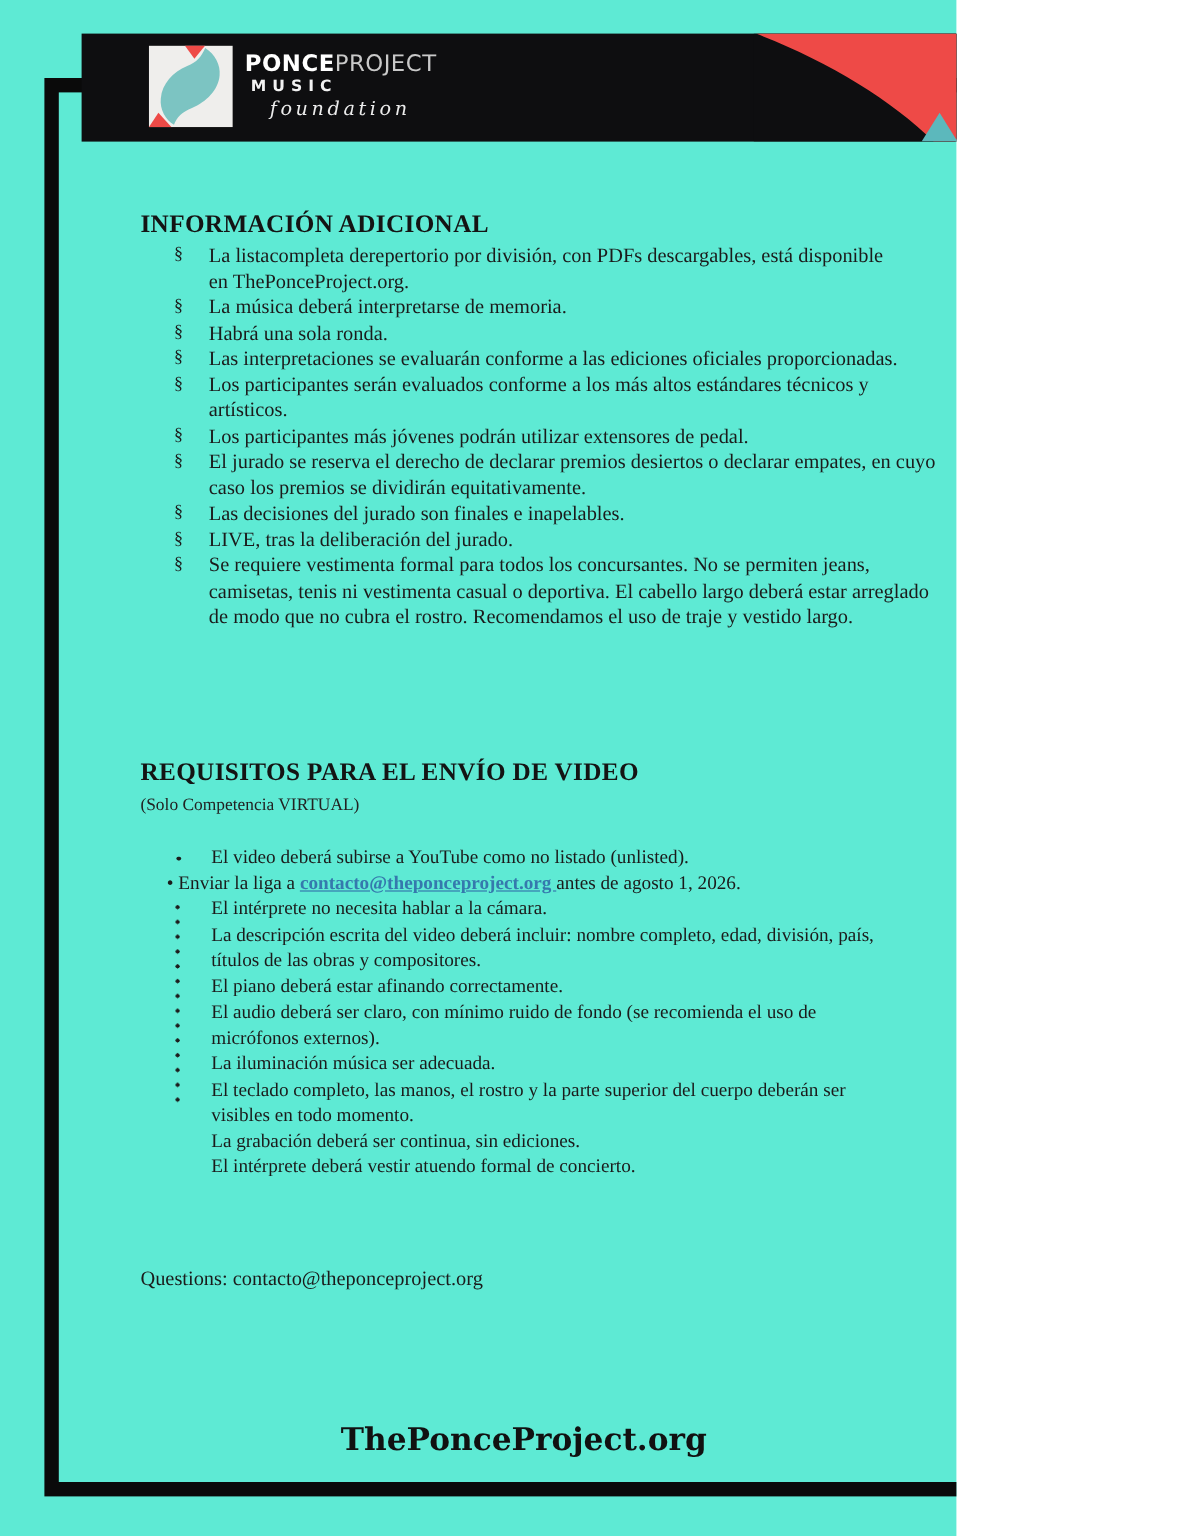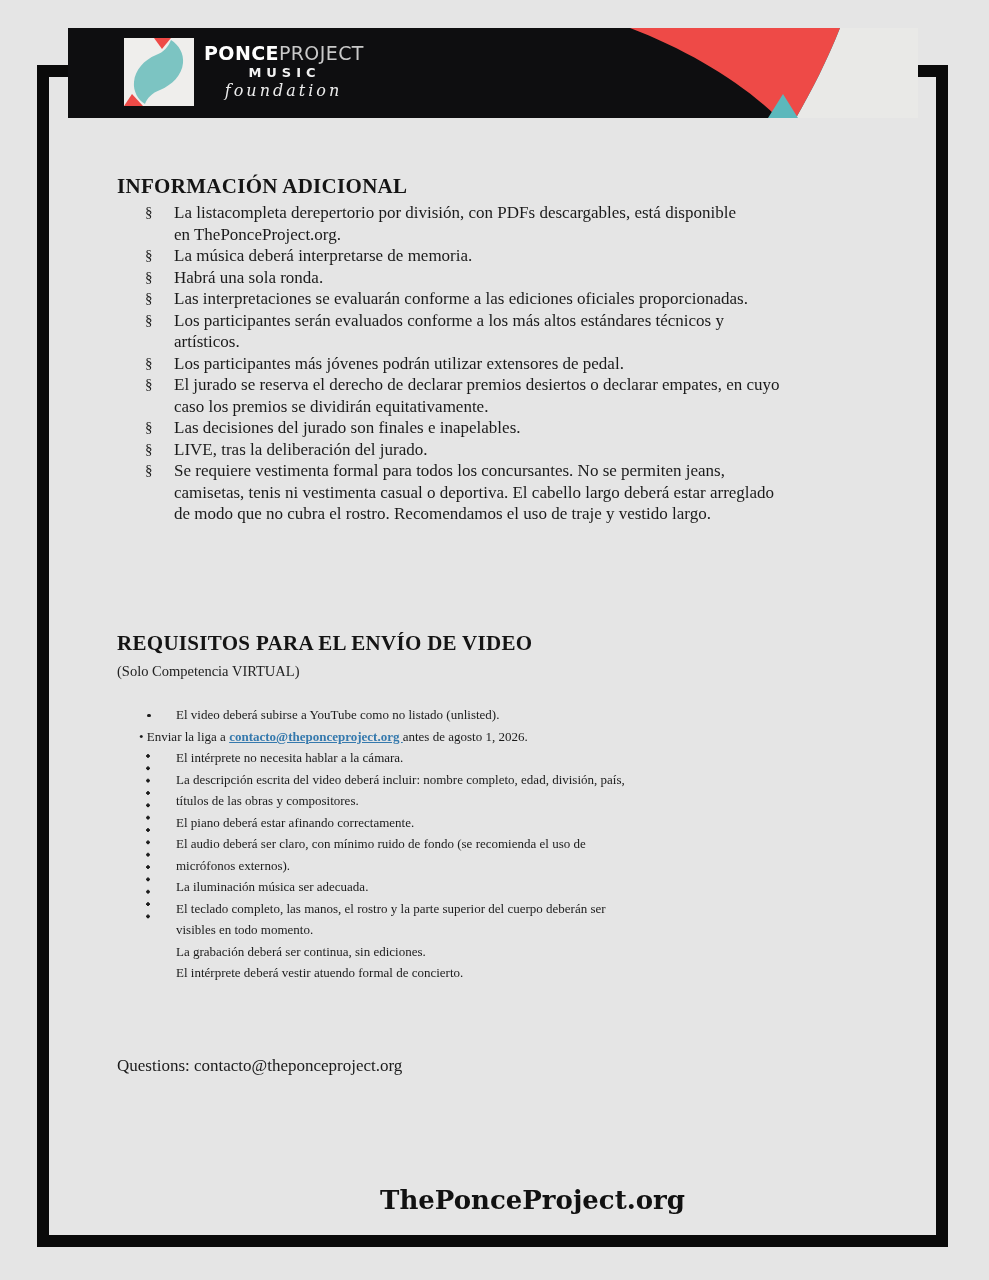--- a/index.html
+++ b/index.html
@@ -1,52 +1,52 @@
 <!DOCTYPE html>
 <html><head>
 <meta charset="utf-8">
 <style>
   * { margin:0; padding:0; box-sizing:border-box; }
   html,body { background:#ffffff; }
   body { width:989px; height:1280px; font-family:"Liberation Serif", serif; color:#1b1b1b; }
-  #page { position:relative; width:989px; height:1280px; overflow:hidden; background:#e5e5e5; }
+  #page { position:relative; width:797px; height:1280px; overflow:hidden; background:#5eead4; }
 
   
   .frame { position:absolute; left:37px; top:65px; width:911px; height:1182px;
            border:12px solid #0a0a0a; }
 
   
   .banner { position:absolute; left:68px; top:28px; width:850px; height:90px;
             background:#0e0e10; }
   .banner-deco { position:absolute; right:0; top:0; width:290px; height:90px; display:block; }
   .logo-box { position:absolute; left:56px; top:10px; width:70px; height:68px; display:block; }
   .logo-text { position:absolute; left:136px; top:14px; width:156px;
                font-family:"DejaVu Sans", sans-serif; color:#ffffff; }
   .brand-line1 { font-size:19px; font-weight:bold; letter-spacing:0.4px; white-space:nowrap; }
   .brand-project { color:#c9c9c9; font-weight:normal; }
   .brand-music { font-size:13px; font-weight:bold; letter-spacing:5px; text-indent:5px;
-                 text-align:center; margin-top:1px; color:#f2f2f2; }
+                 text-align:left; margin-top:1px; color:#f2f2f2; }
   .brand-foundation { font-family:"DejaVu Serif", serif; font-style:italic; font-size:16px;
                       letter-spacing:3px; text-indent:3px; text-align:center; color:#ececec; margin-top:1px; }
 
   
   .sec-title { position:absolute; left:117px; font-weight:bold; font-size:21px;
                letter-spacing:0.3px; white-space:nowrap; color:#141414; }
   #info-title { top:174px; }
   #req-title  { top:631px; }
   #req-sub    { position:absolute; left:117px; top:663px; font-size:14.5px; color:#222; }
 
   .info-list { position:absolute; left:117px; top:202px; }
   .info-item { display:flex; }
   .info-marker { width:31px; padding-left:2px; font-size:15px; line-height:21.5px; }
   .info-item { padding-left:26px; }
   .tline { line-height:21.5px; white-space:nowrap; font-size:17px; }
 
   .video-list { position:absolute; left:117px; top:704px; padding-left:59px; width:820px; }
-  .vline { position:relative; line-height:21.5px; white-space:nowrap; font-size:13px; }
+  .vline { position:relative; line-height:21.5px; white-space:nowrap; font-size:16px; }
   .vline.dot::before { content:""; position:absolute; left:-29px; top:9.5px; width:3.6px;
                        height:3.6px; background:#1c1c1c; border-radius:50%; }
   .vline.inline-bullet { margin-left:-37px; }
   .dot-column { position:absolute; left:29px; top:50px; width:4px; height:168px;
                 background-image:radial-gradient(circle at 2px 2px, #1c1c1c 1.55px, rgba(0,0,0,0) 1.9px);
                 background-size:4px 12.35px; background-repeat:repeat-y; }
   .link { color:#3579ad; text-decoration:underline; cursor:pointer;font-weight:bold; }
 
   .questions { position:absolute; left:117px; top:1056px; font-size:17px; white-space:nowrap; }
   .footer-brand { position:absolute; left:0; top:1185px; width:100%; text-align:center;

